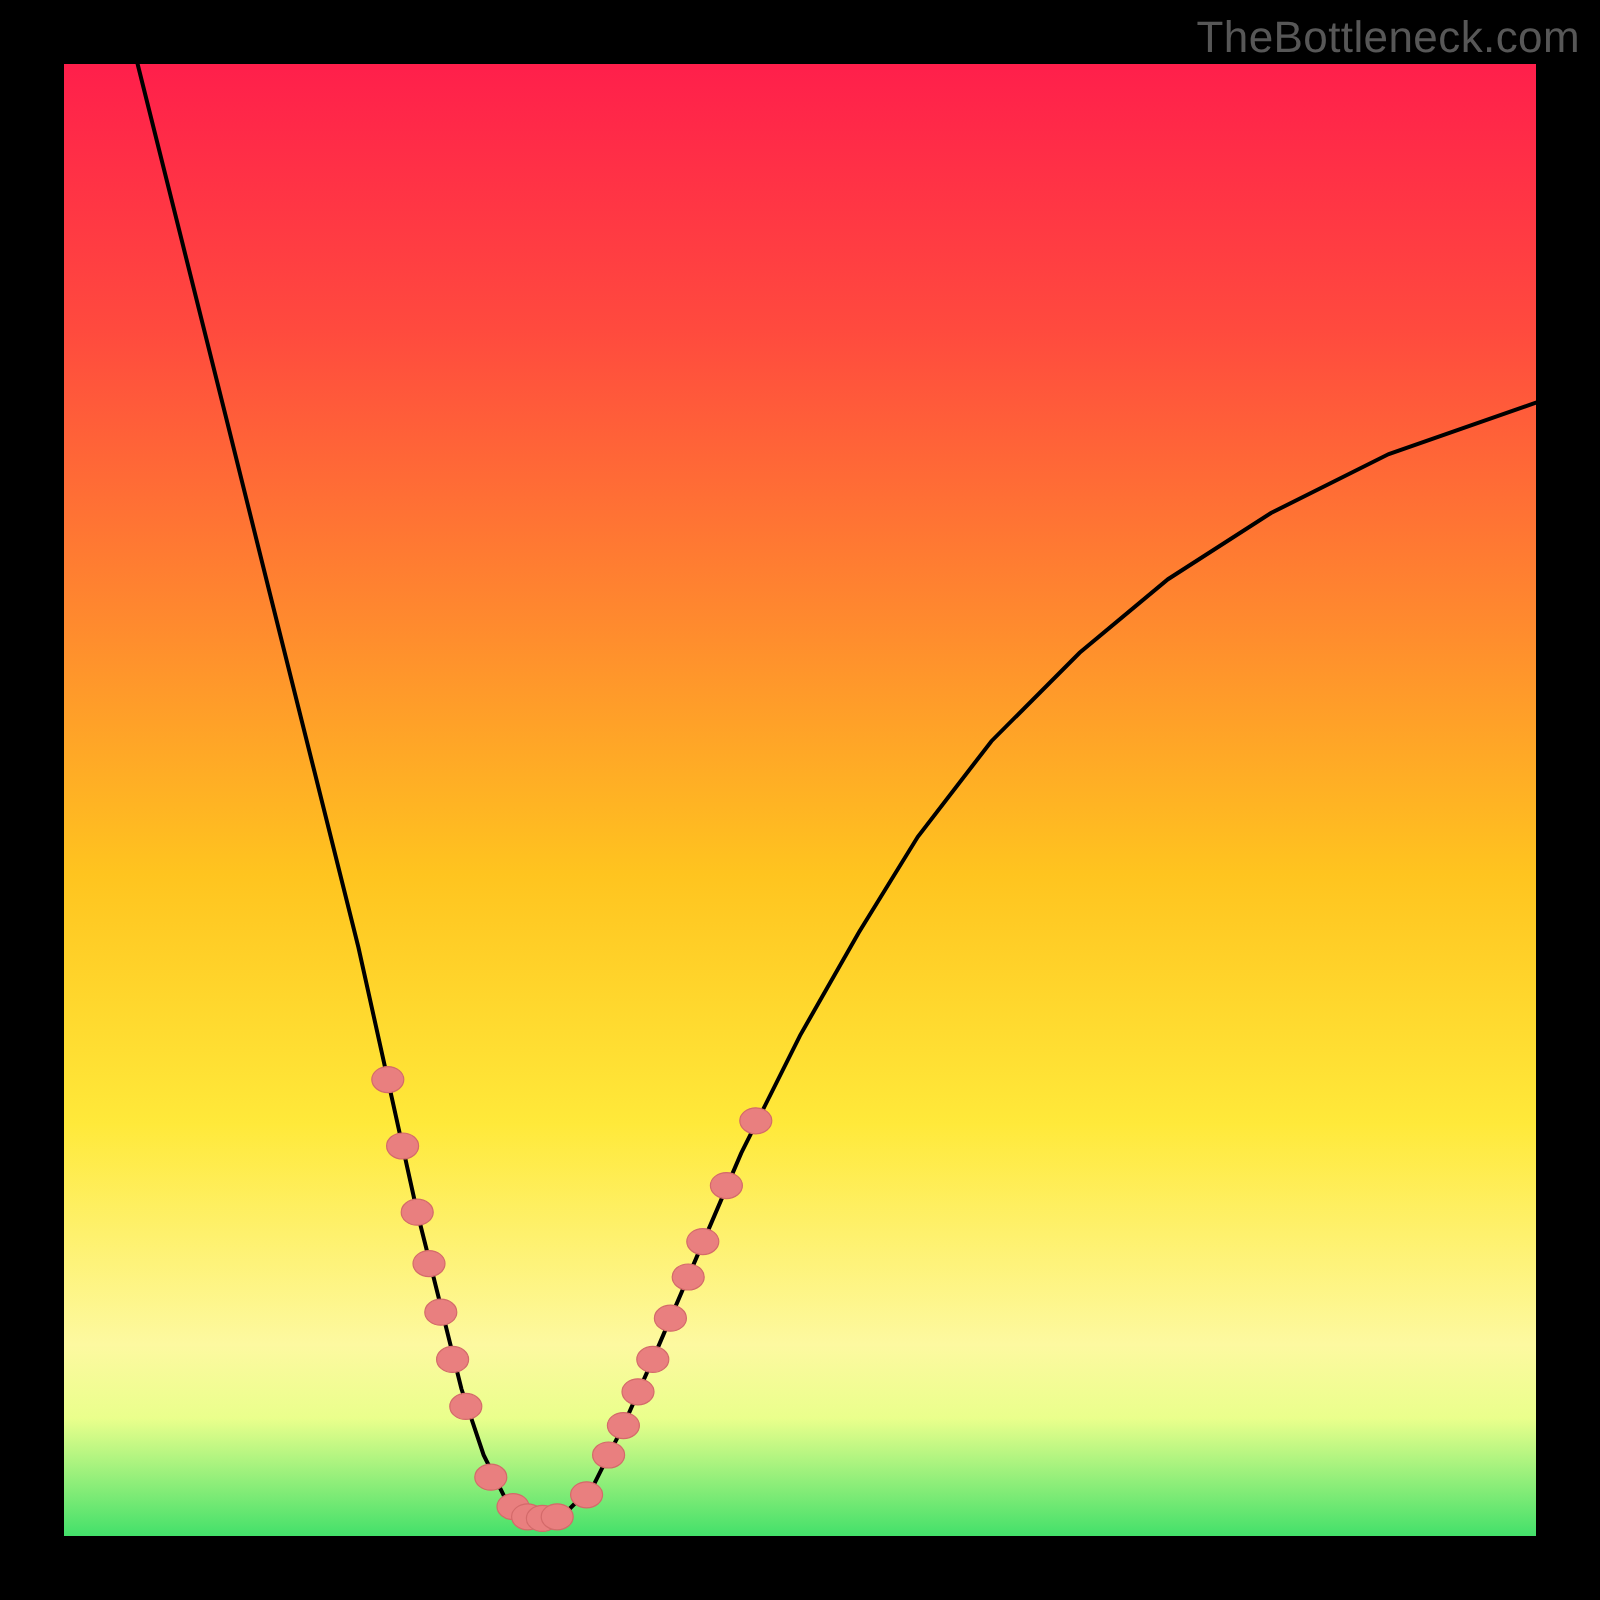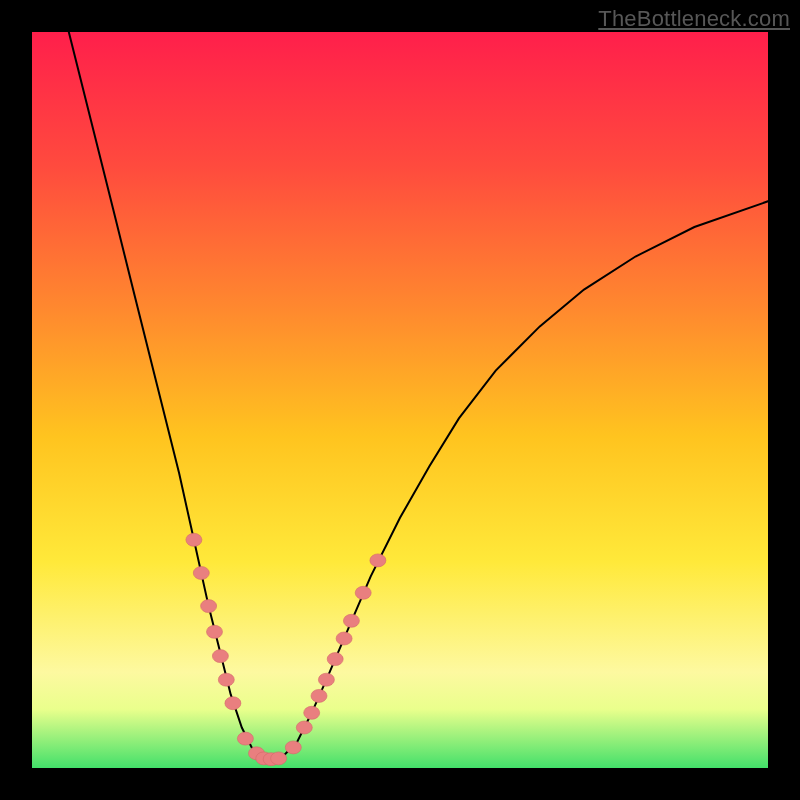--- a/index.html
+++ b/index.html
@@ -45,21 +45,20 @@
   }
   .watermark {
     position: absolute;
     top: 6px;
     right: 10px;
     font-size: 22px;
     font-weight: 400;
     color: #575757;
     letter-spacing: 0.2px;
     font-family: Arial, Helvetica, sans-serif;
-    text-decoration: underline;
   }
   svg.curve {
     position: absolute;
     left: 0;
     top: 0;
     width: 736px;
     height: 736px;
     overflow: visible;
   }
   .dot {

